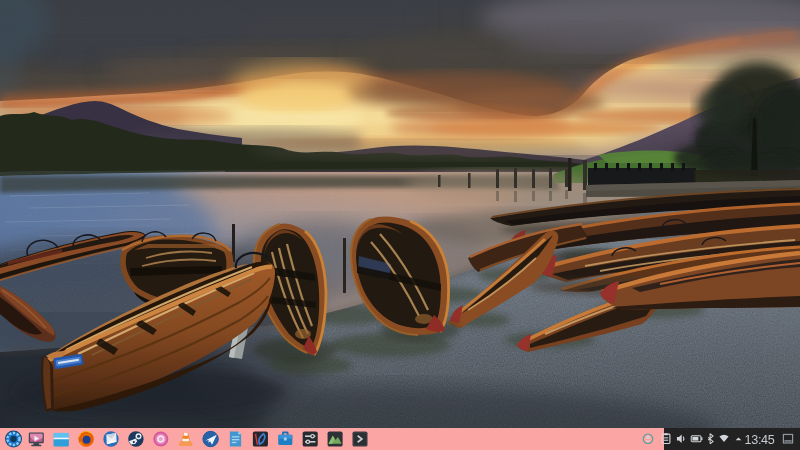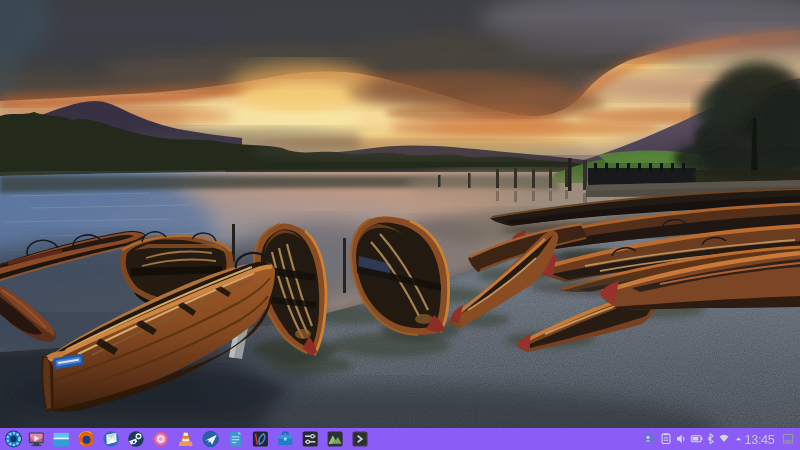--- a/index.html
+++ b/index.html
@@ -1,18 +1,18 @@
 <!DOCTYPE html>
 <html><head>
 <meta charset="utf-8">
 <style>
 html,body{margin:0;padding:0;width:800px;height:450px;overflow:hidden;background:#222;
 font-family:"Liberation Sans",sans-serif;}
 #wall{position:absolute;left:0;top:0;width:800px;height:428px;}
-#bar{position:absolute;left:0;top:428px;width:800px;height:22px;background:#8b5cf6;}
+#bar{position:absolute;left:0;top:428px;width:664px;height:22px;background:#fca5a5;}
 
 </style>
 </head>
 <body>
 <div id="wall">
 <svg width="800" height="428" viewBox="0 0 800 428">
 <defs>
 <linearGradient id="sky" x1="0" y1="0" x2="0" y2="1">
  <stop offset="0" stop-color="#474b52"></stop>
  <stop offset="0.15" stop-color="#53514e"></stop>

